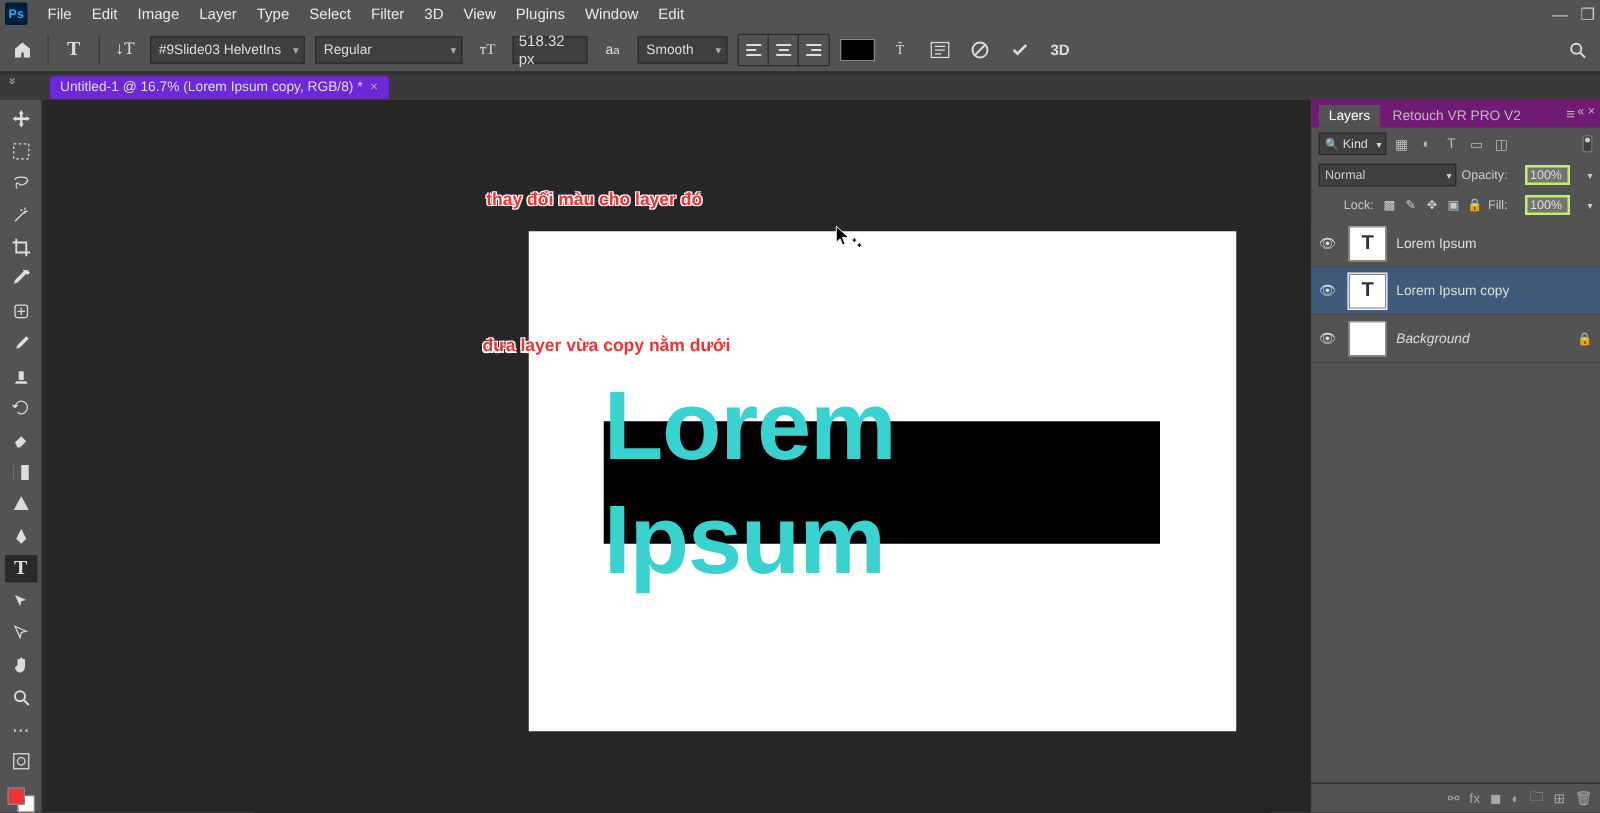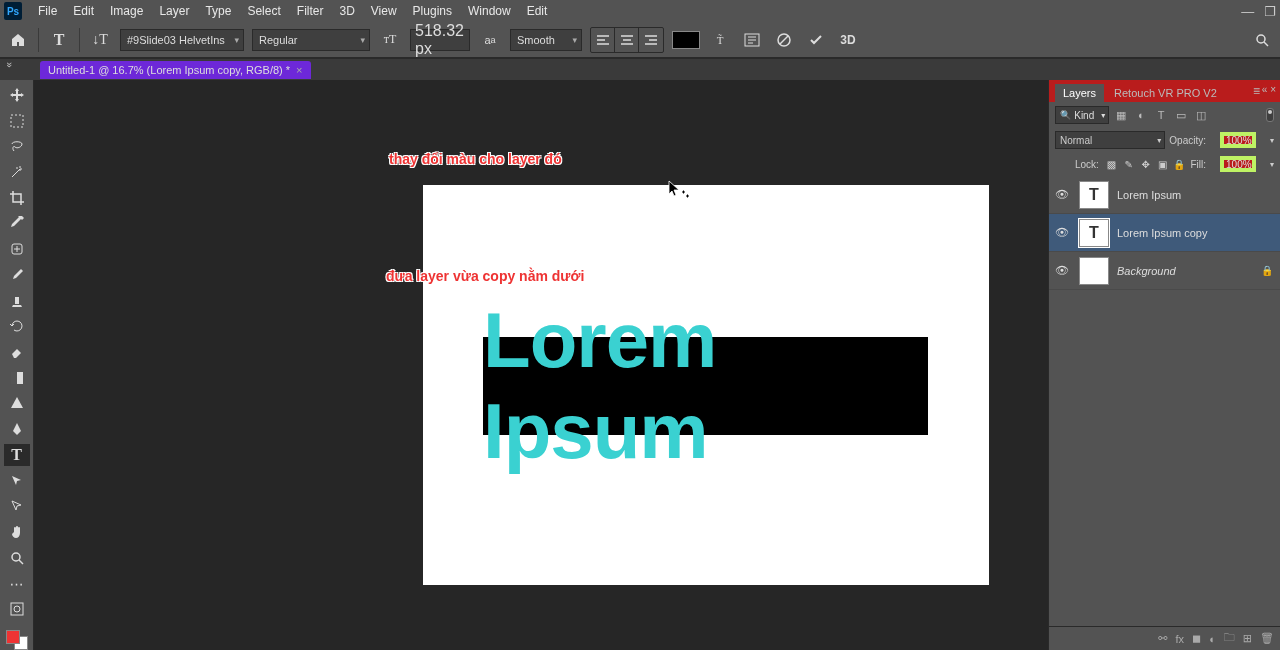--- a/index.html
+++ b/index.html
@@ -11,21 +11,21 @@
 .menubar .menu-item { padding: 2px 8px; cursor: pointer; }
 .menubar .window-controls { margin-left: auto; display: flex; gap: 10px; color: #ccc; }
 .menubar .window-controls span { cursor: pointer; font-size: 13px; }
 
 
 .optbar { height: 36px; background: #535353; border-bottom: 1px solid #2a2a2a; display: flex; align-items: center; padding: 0 6px; gap: 8px; color: #ddd; font-size: 11px; }
 .optbar .divider { width: 1px; height: 24px; background: #3a3a3a; }
 .home-icon, .T-icon, .Ttool-icon { width: 24px; height: 24px; display: flex; align-items: center; justify-content: center; color: #ddd; }
 .dropdown { background: #3f3f3f; border: 1px solid #2a2a2a; color: #ddd; height: 22px; padding: 0 18px 0 6px; font-size: 11px; position: relative; cursor: pointer; display: flex; align-items: center; }
 .dropdown::after { content: "▾"; position: absolute; right: 4px; font-size: 9px; color: #aaa; }
-.numfield { background: #3f3f3f; border: 1px solid #2a2a2a; color: #ddd; height: 22px; width: 60px; padding: 0 4px; font-size: 16px; display: flex; align-items: center; }
+.numfield { background: #3f3f3f; border: 1px solid #2a2a2a; color: #ddd; height: 22px; width: 60px; padding: 0 4px; font-size: 12px; display: flex; align-items: center; }
 .iconbtn { width: 24px; height: 24px; display: flex; align-items: center; justify-content: center; color: #ddd; cursor: pointer; }
 .align-grp { display: flex; border: 1px solid #2a2a2a; border-radius: 2px; }
 .align-grp .iconbtn { border-right: 1px solid #2a2a2a; }
 .align-grp .iconbtn:last-child { border-right: none; }
 .color-swatch { width: 28px; height: 18px; background: #000; border: 1px solid #888; cursor: pointer; }
 .search-right { margin-left: auto; }
 
 
 .tabstrip { height: 22px; background: #3a3a3a; border-top: 1px solid #2a2a2a; display: flex; align-items: center; padding-left: 40px; position: relative; }
 .tabstrip .expand { position: absolute; left: 4px; top: 3px; color: #bbb; font-size: 10px; writing-mode: vertical-lr; }
@@ -48,37 +48,37 @@
 .anno { position: absolute; color: #e33; font-size: 14px; font-weight: bold; text-shadow: -1px -1px 0 #fff, 1px -1px 0 #fff, -1px 1px 0 #fff, 1px 1px 0 #fff; }
 
 
 .arrows { position: absolute; inset: 0; pointer-events: none; }
 
 
 .cursor { position: absolute; left: 634px; top: 100px; width: 20px; height: 20px; }
 
 
 .rightpanels { width: 232px; background: #535353; border-left: 1px solid #2a2a2a; display: flex; flex-direction: column; }
-.panel-tabs { height: 22px; background: #b91c1c; display: flex; align-items: flex-end; padding-left: 6px; gap: 2px; position: relative; }
+.panel-tabs { height: 22px; background: #701a75; display: flex; align-items: flex-end; padding-left: 6px; gap: 2px; position: relative; }
 .panel-tabs .ptab { font-size: 11px; color: #bbb; padding: 3px 8px; cursor: pointer; }
 .panel-tabs .ptab.active { background: #535353; color: #fff; }
 .panel-tabs .collapse { position: absolute; right: 4px; top: 4px; color: #bbb; font-size: 10px; }
 .panel-tabs .menu { position: absolute; right: 20px; top: 4px; color: #bbb; font-size: 12px; cursor: pointer; }
 .layers-filter { height: 26px; display: flex; align-items: center; padding: 0 6px; gap: 4px; }
 .layers-filter .kind { background: #3f3f3f; border: 1px solid #2a2a2a; color: #ddd; height: 18px; padding: 0 14px 0 4px; font-size: 10px; position: relative; display: flex; align-items: center; text-align: right; }
 .layers-filter .kind::before { content: "🔍"; font-size: 9px; margin-right: 3px; }
 .layers-filter .kind::after { content: "▾"; position: absolute; right: 3px; font-size: 8px; }
 .filter-icon { width: 16px; height: 16px; display: flex; align-items: center; justify-content: center; color: #bbb; font-size: 11px; cursor: pointer; }
 .toggle-pill { width: 8px; height: 14px; background: #3f3f3f; border: 1px solid #777; border-radius: 3px; margin-left: auto; position: relative; }
 .toggle-pill::after { content: ""; position: absolute; top: 1px; left: 1px; width: 4px; height: 4px; background: #ccc; border-radius: 50%; }
 .blend-row, .lock-row { height: 24px; display: flex; align-items: center; padding: 0 6px; gap: 4px; font-size: 10px; color: #ccc; }
 .blend-row .blend { flex: 1; background: #3f3f3f; border: 1px solid #2a2a2a; height: 18px; padding: 0 14px 0 4px; position: relative; display: flex; align-items: center; }
 .blend-row .blend::after { content: "▾"; position: absolute; right: 3px; font-size: 8px; }
 .pct-field { display: flex; align-items: center; gap: 14px; }
-.pct-field .pct { background: #b91c1c; border: 4px solid #bef264; color: #ddd; width: 36px; height: 16px; font-size: 10px; padding: 0 2px; display: flex; align-items: center; }
+.pct-field .pct { background: #737373; border: 2px solid #bef264; color: #ddd; width: 36px; height: 16px; font-size: 10px; padding: 0 2px; display: flex; align-items: center; }
 .lock-row .locklabel { margin-right: 2px; margin-left: 20px; }
 .lock-icon { width: 16px; height: 16px; display: flex; align-items: center; justify-content: center; font-size: 10px; cursor: pointer; }
 
 .layer-list { flex: 1; background: #535353; overflow: auto; }
 .layer { height: 38px; display: flex; align-items: center; padding: 0 6px; gap: 8px; color: #ddd; font-size: 11px; border-bottom: 1px solid #4a4a4a; }
 .layer.selected { background: #3f5a7a; }
 .layer .eye { width: 16px; color: #ddd; cursor: pointer; }
 .layer .thumb { width: 30px; height: 28px; background: #fff; border: 1px solid #888; display: flex; align-items: center; justify-content: center; font-size: 16px; font-weight: bold; color: #333; }
 .layer.selected .thumb { outline: 1px solid #fff; }
 .layer .layer-lock { margin-left: auto; color: #bbb; font-size: 10px; }

